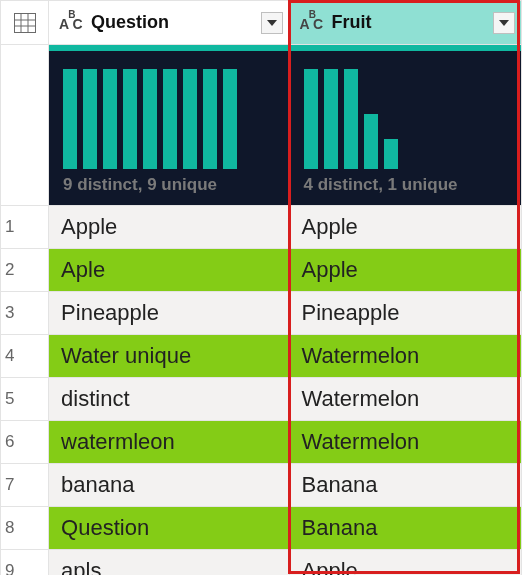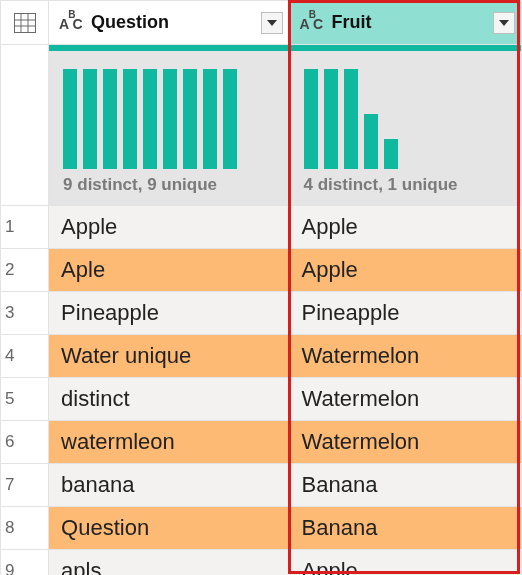--- a/index.html
+++ b/index.html
@@ -62,21 +62,21 @@
     .tableicon {
       display:inline-block;
     }
     .tableicon svg{ display:block;}
     .hcell.corner { background:#fff; }
     .hcell.corner .hinner{ justify-content:center; padding:0;}
     
     .profcell {
       height: 158px;
       padding: 0;
-      background:#e5e5e5;
+      background:#0f172a;
       vertical-align: top;
     }
     .profcell .bar-top{
       height: 6px;
       background: #10b8a0;
       width:100%;
     }
     .profcell .bars-wrap{
       padding: 18px 14px 0 14px;
     }
@@ -104,21 +104,21 @@
       background:#fff;
       padding: 8px 4px;
       font-size:17px;
     }
     .dcell {
       padding: 8px 12px;
       font-size:22px;
       color:#222;
     }
     tr.odd .dcell { background:#f3f2f1; }
-    tr.even .dcell { background:#fdba74; }
+    tr.even .dcell { background:#84cc16; }
     tr.odd .rnum, tr.even .rnum { background:#fff; }
     col.cnum{ width:48px;}
     col.c1{ width:240px;}
     col.c2{ width:232px;}
     
     .overlay-highlight{
       position:absolute;
       border:3px solid #d81e1e;
       pointer-events:none;
     }

